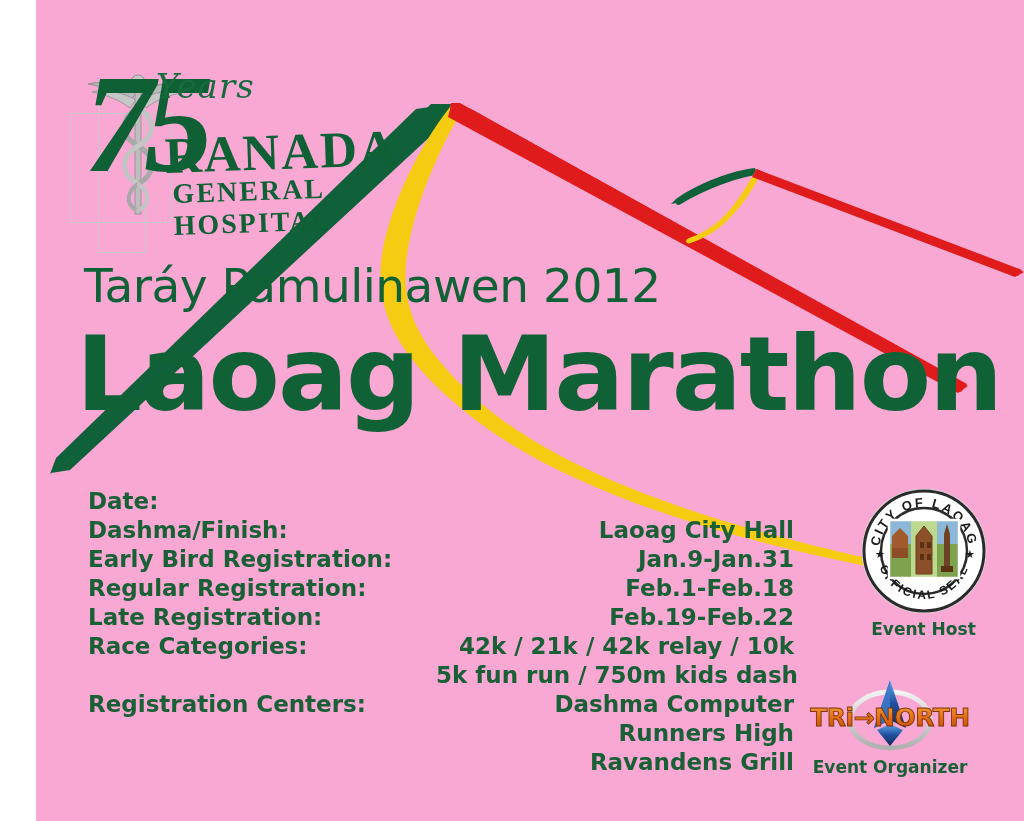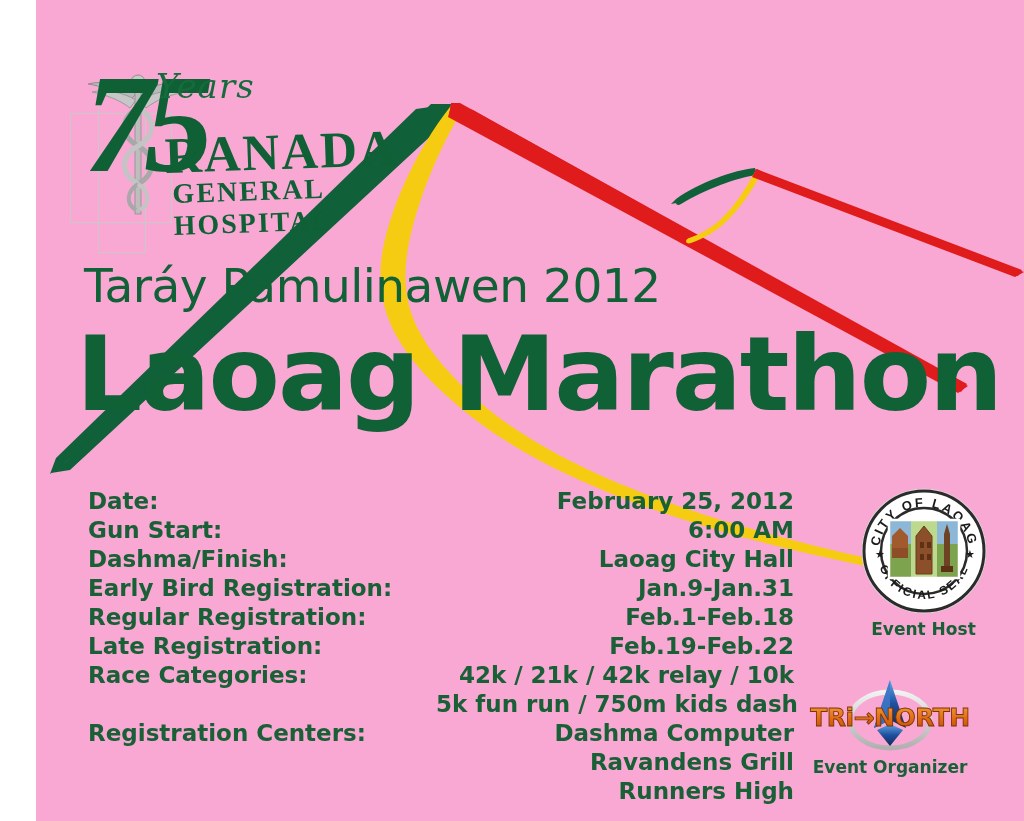--- a/index.html
+++ b/index.html
@@ -249,25 +249,20 @@
     <div id="logo-name">RANADA</div>
     <div id="logo-sub">GENERAL HOSPITAL</div>
   </div>
 
   <div id="subtitle">Taráy Pamulinawen 2012</div>
   <div id="main-title">Laoag Marathon</div>
 
   <div id="details">
       <div class="row">
         <span class="label">Date:</span>
-        <span class="value">February 25, 2012</span>
-      </div>
-      <div class="row">
-        <span class="label">Gun Start:</span>
-        <span class="value">6:00 AM</span>
       </div>
       <div class="row">
         <span class="label">Dashma/Finish:</span>
         <span class="value">Laoag City Hall</span>
       </div>
       <div class="row">
         <span class="label">Early Bird Registration:</span>
         <span class="value">Jan.9-Jan.31</span>
       </div>
       <div class="row">
@@ -285,25 +280,25 @@
       <div class="row">
         <span class="label"></span>
         <span class="value">5k fun run / 750m kids dash</span>
       </div>
       <div class="row">
         <span class="label">Registration Centers:</span>
         <span class="value">Dashma Computer</span>
       </div>
       <div class="row">
         <span class="label"></span>
+        <span class="value">Runners High</span>
+      </div>
+      <div class="row">
+        <span class="label"></span>
         <span class="value">Ravandens Grill</span>
-      </div>
-      <div class="row">
-        <span class="label"></span>
-        <span class="value">Runners High</span>
       </div>
     </div>
 
   <div id="host-block">
     <svg id="laoag-seal" viewBox="0 0 130 130" xmlns="http://www.w3.org/2000/svg">
       <defs>
         <path id="arcTop" d="M 20,66 A 45,45 0 0 1 110,66" fill="none"></path>
         <path id="arcBot" d="M 18,66 A 47,47 0 0 0 112,66" fill="none"></path>
       </defs>
       <circle cx="65" cy="65" r="62" fill="#ffffff" stroke="#d8d8d8" stroke-width="1"></circle>

